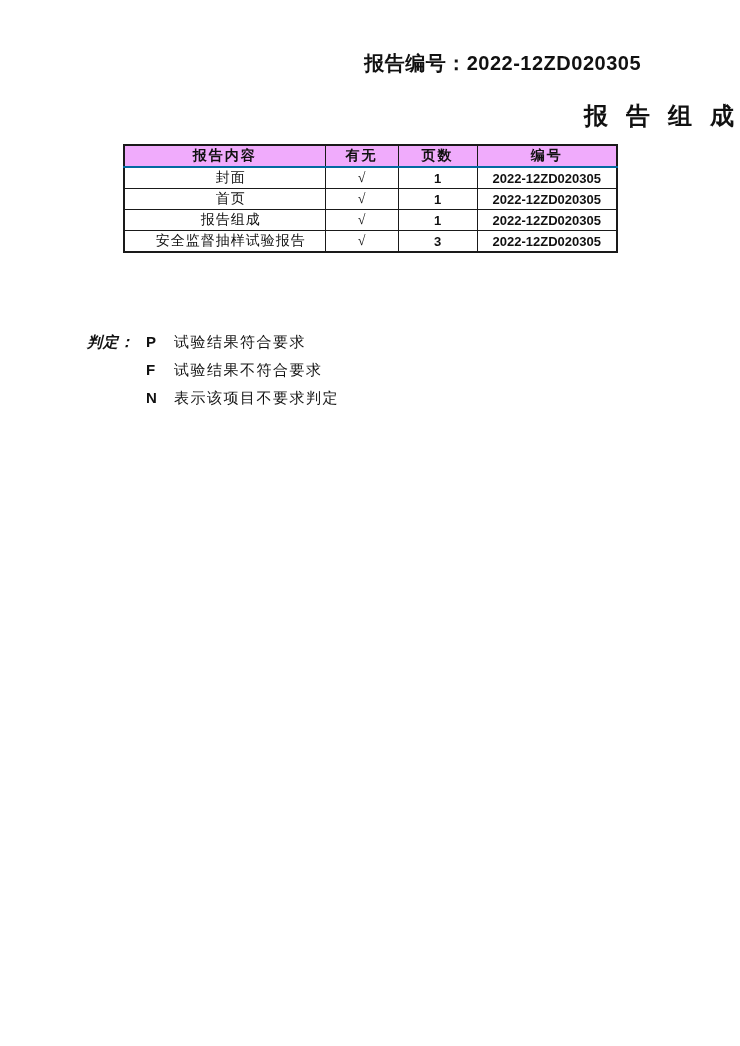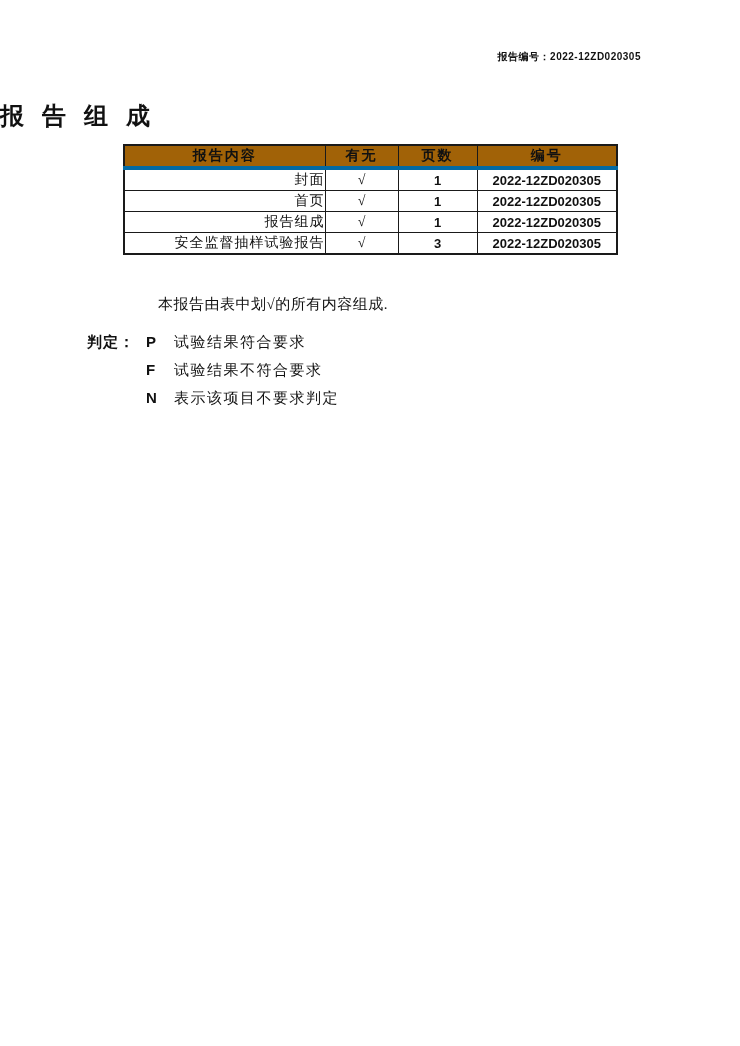--- a/index.html
+++ b/index.html
@@ -15,30 +15,30 @@
     font-family: "Liberation Serif", "DejaVu Serif", serif;
     color: #111111;
     overflow: hidden;
   }
   .report-no {
     position: absolute;
     top: 50px;
     right: 99px;
     font-family: "Liberation Sans", "DejaVu Sans", sans-serif;
     font-weight: bold;
-    font-size: 10px;
+    font-size: 20px;
     letter-spacing: 0.5px;
     white-space: nowrap;
   }
   .doc-title {
     position: absolute;
     top: 100px;
     left: 0;
     width: 100%;
-    text-align: left;
+    text-align: right;
     font-size: 24px;
     font-weight: bold;
     letter-spacing: 6px;
     white-space: pre;
   }
   table.report-table {
     position: absolute;
     left: 123px;
     top: 144px;
     width: 493px;
@@ -56,28 +56,28 @@
     border: 1px solid #1a1a1a;
     height: 20px;
     padding: 0;
     text-align: center;
     vertical-align: middle;
     line-height: 1;
     overflow: hidden;
     white-space: nowrap;
   }
   table.report-table thead th {
-    background: #a16207;
-    border-bottom: 4px solid #0369a1;
+    background: #f0abfc;
+    border-bottom: 2px solid #0369a1;
     font-weight: bold;
     letter-spacing: 2px;
     font-family: Liberation Serif, serif;
   }
   table.report-table td.content-cell {
-    text-align: right;
+    text-align: center;
     padding-left: 12px;
     letter-spacing: 1px;
   }
   table.report-table td.num-cell,
   table.report-table td.code-cell {
     font-family: "Liberation Sans", "DejaVu Sans", sans-serif;
     font-weight: bold;
     font-size: 13px;
   }
   table.report-table td.check-cell {
@@ -95,20 +95,21 @@
     left: 87px;
     top: 333px;
     font-size: 15px;
   }
   .judgement .jud-label {
     position: absolute;
     left: 0;
     top: 0;
     font-weight: bold;
     letter-spacing: 1px;
+    font-style: italic;
   }
   .judgement .jud-items {
     margin-left: 59px;
   }
   .judgement .jud-item {
     display: flex;
     align-items: baseline;
     height: 28px;
   }
   .judgement .jud-code {
@@ -168,21 +169,20 @@
       </tr>
       <tr>
         <td class="content-cell">安全监督抽样试验报告</td>
         <td class="check-cell">√</td>
         <td class="num-cell">3</td>
         <td class="code-cell">2022-12ZD020305</td>
       </tr>
     </tbody>
   </table>
 
-  <div class="note">本报告由表中划√的所有内容组成.</div>
 
   <div class="judgement">
     <span class="jud-label">判定：</span>
     <div class="jud-items">
       <div class="jud-item">
         <span class="jud-code">P</span>
         <span class="jud-desc">试验结果符合要求</span>
       </div>
       <div class="jud-item">
         <span class="jud-code">F</span>

